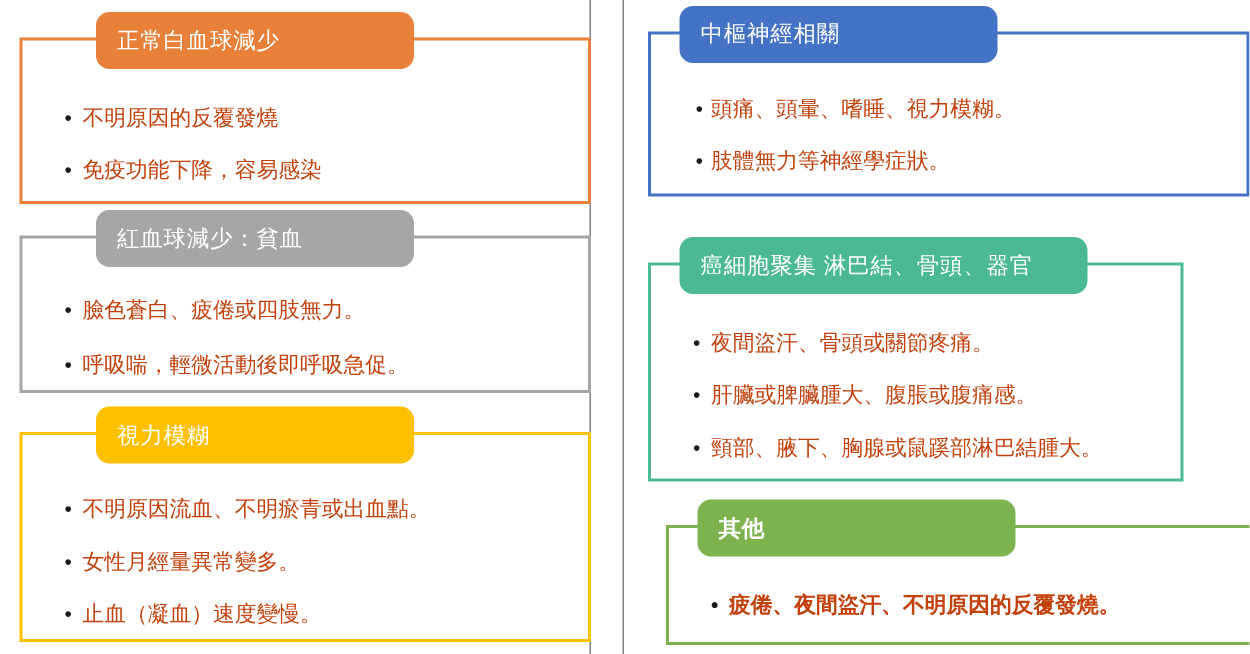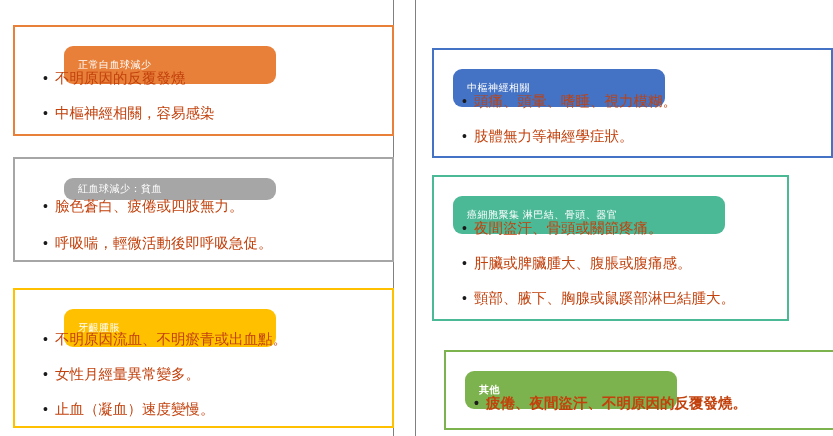--- a/index.html
+++ b/index.html
@@ -39,28 +39,27 @@
     border: 2px solid #888;
     background: transparent;
     margin: 0;
   }
 
   .card-header {
     position: absolute;
     box-sizing: border-box;
     border-radius: 9px;
     color: #ffffff;
-    font-size: 10px;
+    font-size: 15px;
     line-height: 1;
     display: flex;
     align-items: center;
     padding: 0 0 0 14px;
     letter-spacing: 0.5px;
     white-space: nowrap;
-    margin-top: 38px;
   }
 
   .card-body {
     padding: 0;
     margin: 0;
     list-style: none;
   }
 
   .bullet-item {
     display: flex;
@@ -83,21 +82,21 @@
     color: #c2410c;
     text-align: center;
   }
 
   
   #card-wbc      { position:absolute; left: 13px;  top: 25px;  width: 381px; height: 111px; }
   #card-rbc      { position:absolute; left: 13px;  top: 157px; width: 381px; height: 105px; }
   #card-platelet { position:absolute; left: 13px;  top: 288px; width: 381px; height: 140px; }
 
   
-  #card-cns      { position:absolute; left: 16px;  top: 48px;  width: 401px; height: 110px; }
+  #card-cns      { position:absolute; left: 16px;  top: 21px;  width: 401px; height: 110px; font-family: Liberation Mono, monospace; }
   #card-tumor    { position:absolute; left: 16px;  top: 175px; width: 357px; height: 146px; }
   #card-other    { position:absolute; left: 28px;  top: 350px; width: 401px; height: 80px; font-weight: bold;  }
 </style>
 </head>
 <body>
 
 <div class="page">
 
   <div class="column column-left">
 
@@ -105,44 +104,44 @@
       <div class="card-header" style="background: rgb(232, 128, 58); width: 212px; height: 38px; top: -19px; left: 49px;">
         <span>正常白血球減少</span>
       </div>
       <ul class="card-body">
         <li class="bullet-item" style="position: absolute; left: 28px; top: 44px;">
           <span class="bullet-dot">•</span>
           <span class="bullet-text">不明原因的反覆發燒</span>
         </li>
         <li class="bullet-item" style="position: absolute; left: 28px; top: 79px;">
           <span class="bullet-dot">•</span>
-          <span class="bullet-text">中樞神經相關，容易感染</span>
+          <span class="bullet-text">免疫功能下降，容易感染</span>
         </li>
       </ul>
     </div>
 
     <div class="card" id="card-rbc" style="border-color: rgb(166, 166, 166);">
-      <div class="card-header" style="background: rgb(166, 166, 166); width: 212px; height: 22px; top: -19px; left: 49px;">
+      <div class="card-header" style="background: rgb(166, 166, 166); width: 212px; height: 38px; top: -19px; left: 49px;">
         <span>紅血球減少：貧血</span>
       </div>
       <ul class="card-body">
         <li class="bullet-item" style="position: absolute; left: 28px; top: 40px;">
           <span class="bullet-dot">•</span>
           <span class="bullet-text">臉色蒼白、疲倦或四肢無力。</span>
         </li>
         <li class="bullet-item" style="position: absolute; left: 28px; top: 77px;">
           <span class="bullet-dot">•</span>
           <span class="bullet-text">呼吸喘，輕微活動後即呼吸急促。</span>
         </li>
       </ul>
     </div>
 
     <div class="card" id="card-platelet" style="border-color: rgb(255, 192, 0);">
       <div class="card-header" style="background: rgb(255, 192, 0); width: 212px; height: 38px; top: -19px; left: 49px;">
-        <span>牙齦腫脹</span>
+        <span>視力模糊</span>
       </div>
       <ul class="card-body">
         <li class="bullet-item" style="position: absolute; left: 28px; top: 42px;">
           <span class="bullet-dot">•</span>
           <span class="bullet-text">不明原因流血、不明瘀青或出血點。</span>
         </li>
         <li class="bullet-item" style="position: absolute; left: 28px; top: 77px;">
           <span class="bullet-dot">•</span>
           <span class="bullet-text">女性月經量異常變多。</span>
         </li>

